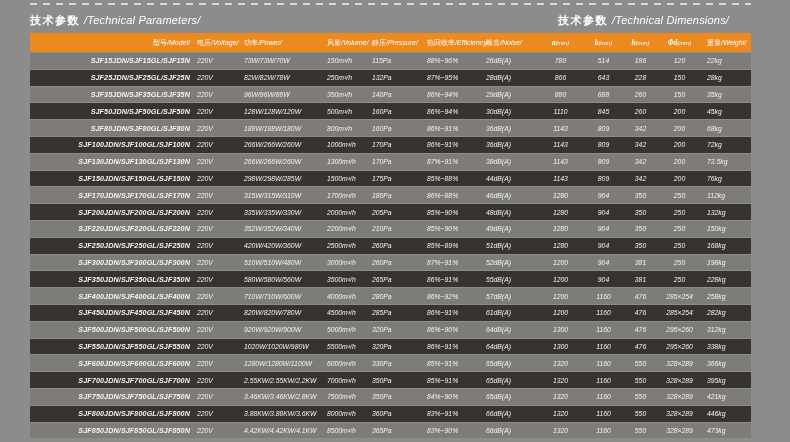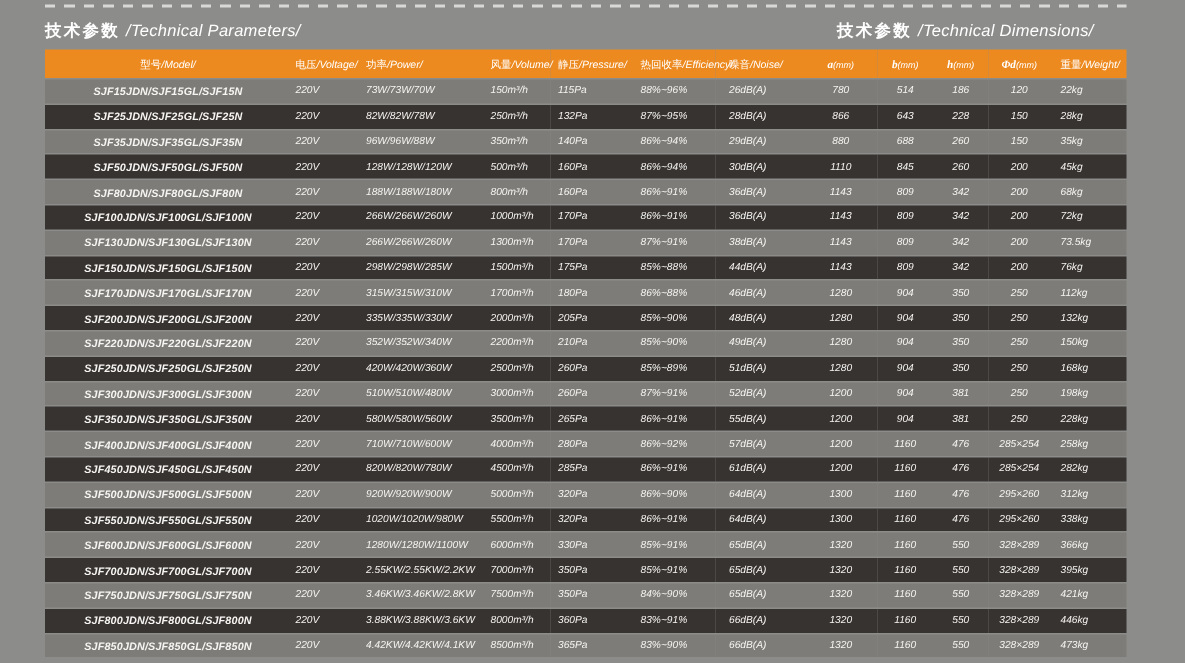--- a/index.html
+++ b/index.html
@@ -47,21 +47,21 @@
     color: #f6f5f3;
     font-size: 6.8px; font-style: italic;
     padding: 0; white-space: nowrap; overflow: visible;
     vertical-align: middle;
   }
   thead tr { background: #ed8a1f; }
   tr.light td { background: #7e7c78; }
   tr.dark  td { background: #373330; }
 
   
-  th:nth-child(1),  td:nth-child(1)  { text-align: center; padding-left: 4px; }
+  th:nth-child(1),  td:nth-child(1)  { text-align: right; padding-left: 4px; }
   th:nth-child(2),  td:nth-child(2)  { text-align: left; padding-left: 7px; }
   th:nth-child(3),  td:nth-child(3)  { text-align: left; padding-left: 4px; }
   th:nth-child(4),  td:nth-child(4)  { text-align: left; padding-left: 5px; }
   th:nth-child(5),  td:nth-child(5)  { text-align: left; padding-left: 5px; }
   th:nth-child(6),  td:nth-child(6)  { text-align: left; padding-left: 7px; }
   th:nth-child(7),  td:nth-child(7)  { text-align: left; padding-left: 9px; }
   th:nth-child(8),  td:nth-child(8),
   th:nth-child(9),  td:nth-child(9),
   th:nth-child(10), td:nth-child(10),
   th:nth-child(11), td:nth-child(11) { text-align: center; }

